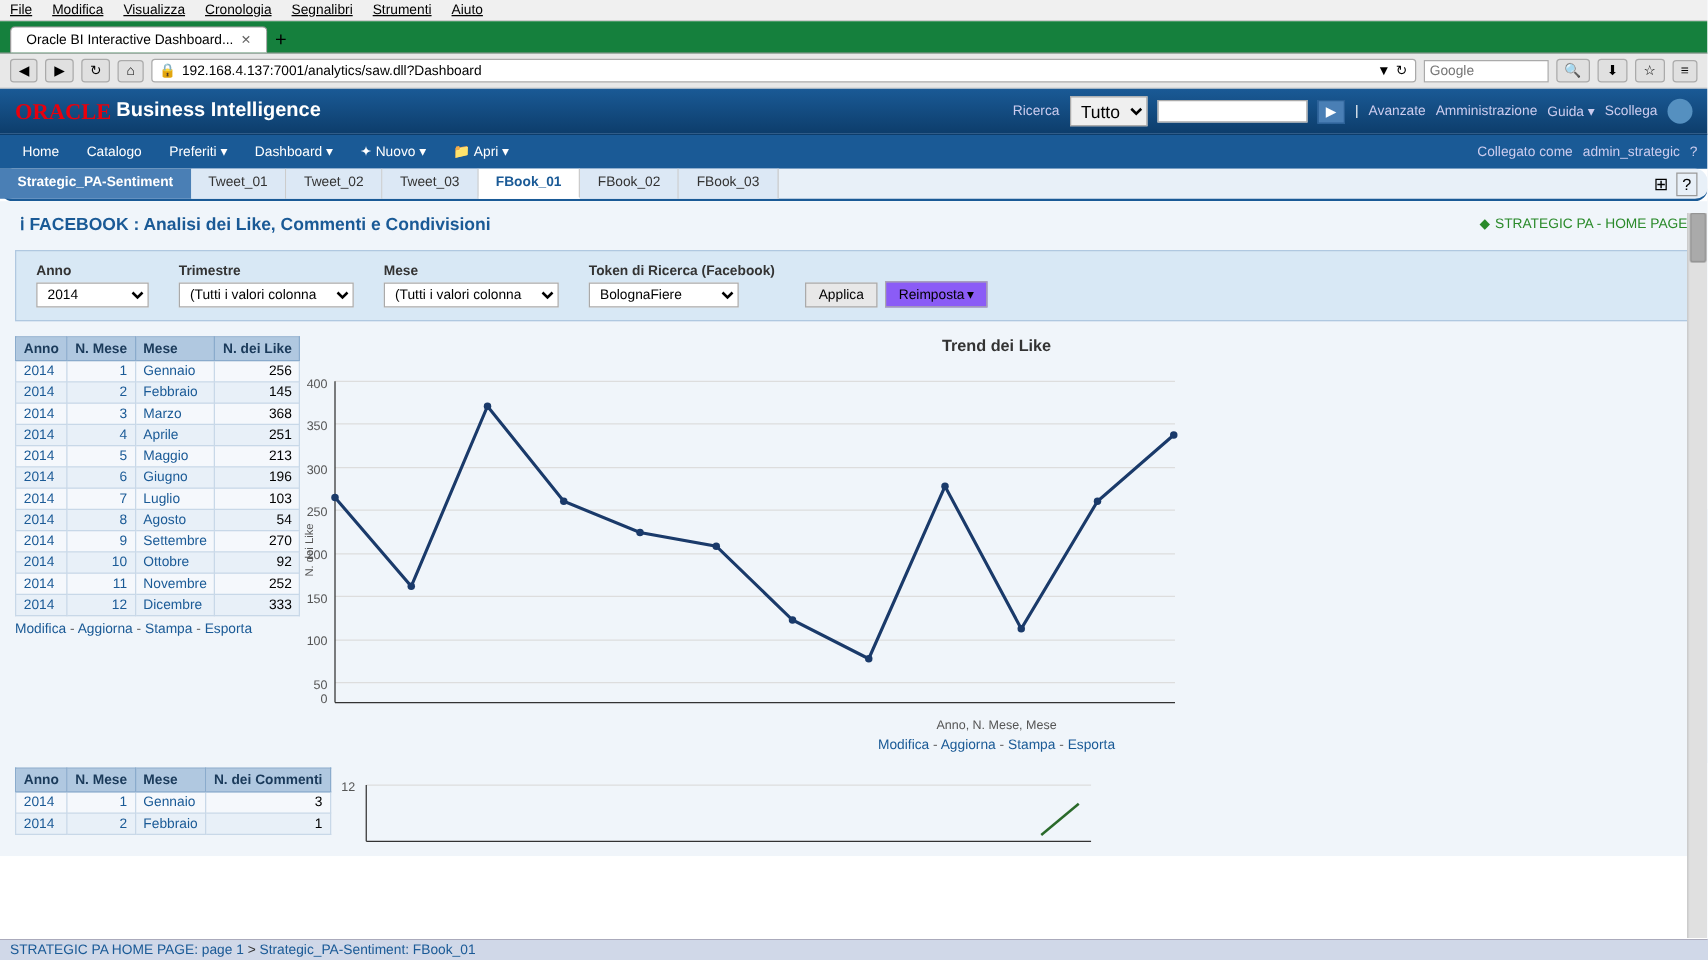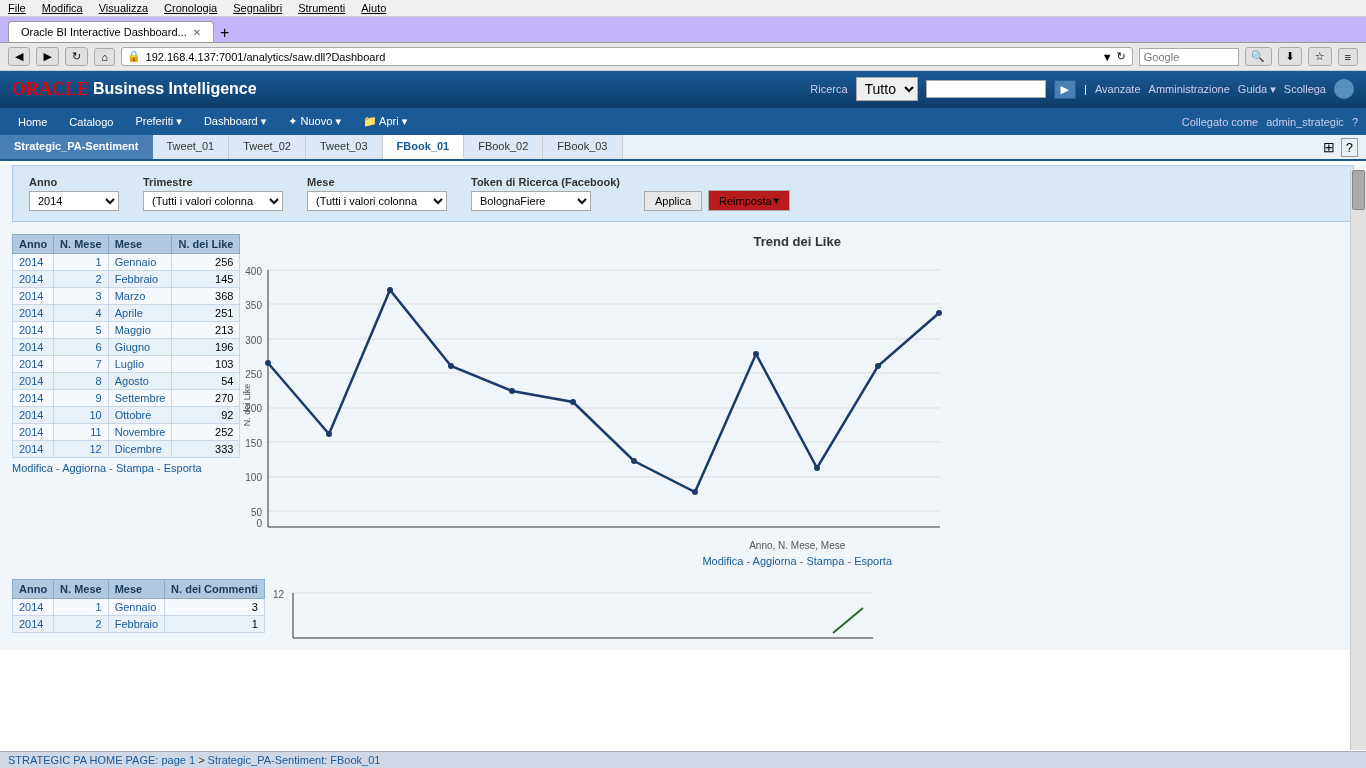--- a/index.html
+++ b/index.html
@@ -3,21 +3,21 @@
   <meta charset="utf-8">
   <style>
     * { box-sizing: border-box; margin: 0; padding: 0; }
     body { font-family: Arial, sans-serif; font-size: 12px; background: #fff; overflow-x: hidden; }
 
     
     .browser-menu { background: #f0f0f0; padding: 2px 8px; font-size: 11px; display: flex; gap: 16px; border-bottom: 1px solid #ccc; }
     .browser-menu span { cursor: pointer; text-decoration: underline; }
 
     .browser-toolbar { background: #e8e8e8; padding: 4px 8px; display: flex; align-items: center; gap: 6px; border-bottom: 1px solid #ccc; }
-    .browser-tab-bar { background: #c4b5fd; padding: 4px 8px 0; display: flex; align-items: flex-end; gap: 2px; border-bottom: 1px solid #999; }
+    .browser-tab-bar { background: #15803d; padding: 4px 8px 0; display: flex; align-items: flex-end; gap: 2px; border-bottom: 1px solid #999; }
     .browser-tab { background: #f5f5f5; border: 1px solid #999; border-bottom: none; padding: 4px 12px; border-radius: 4px 4px 0 0; font-size: 11px; display: flex; align-items: center; gap: 6px; }
     .browser-tab.active { background: #fff; }
     .browser-tab .close-x { cursor: pointer; color: #666; font-size: 10px; }
     .browser-tab-add { background: none; border: none; font-size: 16px; cursor: pointer; padding: 0 4px; }
 
     .address-bar { background: #fff; border: 1px solid #aaa; border-radius: 3px; padding: 2px 6px; font-size: 11px; flex: 1; display: flex; align-items: center; gap: 4px; }
     .address-bar input { border: none; outline: none; flex: 1; font-size: 11px; }
     .nav-btn { background: #e0e0e0; border: 1px solid #aaa; border-radius: 3px; padding: 2px 6px; cursor: pointer; font-size: 11px; }
 
     
@@ -30,21 +30,21 @@
     .search-input { padding: 2px 4px; font-size: 11px; border: 1px solid #aaa; width: 120px; }
     .search-btn { background: #4a7fb5; border: 1px solid #2a5f95; color: #fff; padding: 2px 6px; cursor: pointer; font-size: 11px; }
 
     
     .nav-bar { background: #1a5a96; padding: 4px 8px; display: flex; align-items: center; gap: 2px; border-top: 1px solid #0d3d6b; }
     .nav-item { color: #fff; font-size: 11px; padding: 3px 10px; cursor: pointer; border-radius: 3px; text-decoration: none; display: flex; align-items: center; gap: 2px; text-align: center; }
     .nav-spacer { flex: 1; }
     .nav-right { display: flex; align-items: center; gap: 8px; color: #cce; font-size: 11px; }
 
     
-    .tab-container { background: #e8f0f8; padding: 0; display: flex; align-items: stretch; border-bottom: 2px solid #1a5a96; }
+    .tab-container { background: #e8f0f8; padding: 0; display: flex; align-items: stretch; border-bottom: 2px solid #1a5a96; border-radius: 10px; }
     .dashboard-name-tab { background: #4a7fb5; color: #fff; padding: 5px 14px; font-size: 11px; font-weight: bold; cursor: pointer; }
     .page-tabs { display: flex; }
     .page-tab { padding: 5px 14px; font-size: 11px; cursor: pointer; border-right: 1px solid #ccc; color: #333; background: #dce8f5; }
     .page-tab.active { background: #fff; border-bottom: 2px solid #fff; font-weight: bold; color: #1a5a96; }
     .tab-right { margin-left: auto; display: flex; align-items: center; padding-right: 8px; gap: 6px; }
 
     
     .main-content { background: #f0f5fa; padding: 0; }
 
     
@@ -53,21 +53,21 @@
     .home-link { color: #2a8a2a; font-size: 11px; text-decoration: none; display: flex; align-items: center; gap: 4px; }
     .home-link::before { content: "◆"; color: #2a8a2a; }
 
     
     .filter-bar { background: #d8e8f5; border: 1px solid #b0c8e0; margin: 4px 12px; padding: 10px 16px; display: flex; align-items: flex-end; gap: 24px; }
     .filter-group { display: flex; flex-direction: column; gap: 3px; }
     .filter-label { font-size: 11px; color: #333; font-weight: bold; }
     .filter-select { padding: 2px 4px; font-size: 11px; border: 1px solid #aaa; background: #fff; }
     .filter-actions { display: flex; gap: 6px; align-items: flex-end; }
     .apply-btn { background: #e8e8e8; border: 1px solid #aaa; padding: 3px 10px; cursor: pointer; font-size: 11px; }
-    .reset-btn { background: #b91c1c; border: 1px solid #aaa; padding: 3px 10px; cursor: pointer; font-size: 11px; display: flex; align-items: center; gap: 2px; }
+    .reset-btn { background: #8b5cf6; border: 1px solid #aaa; padding: 3px 10px; cursor: pointer; font-size: 11px; display: flex; align-items: center; gap: 2px; }
 
     
     .content-section { display: flex; gap: 0; padding: 8px 12px; }
 
     
     .data-table-container { min-width: 220px; }
     .data-table { border-collapse: collapse; font-size: 11px; }
     .data-table th { background: #b0c8e0; padding: 3px 6px; border: 1px solid #8aabcc; text-align: left; font-weight: bold; color: #1a3a5a; white-space: nowrap; }
     .data-table td { padding: 2px 6px; border: 1px solid #c8d8e8; white-space: nowrap; }
     .data-table tr:nth-child(even) td { background: #e8f0f8; }
@@ -184,20 +184,27 @@
     <div class="page-tab">FBook_03</div>
   </div>
   <div class="tab-right">
     <span style="font-size:14px;cursor:pointer;">⊞</span>
     <span style="font-size:13px;cursor:pointer;border:1px solid #999;padding:1px 4px;">?</span>
   </div>
 </div>
 
 <div class="main-content">
 
+  <div class="section-header">
+    <div class="section-title">
+      <span>ℹ </span>
+      <a style="color:#1a5a96;text-decoration:none;">FACEBOOK : Analisi dei Like, Commenti e Condivisioni</a>
+    </div>
+    <a class="home-link">STRATEGIC PA - HOME PAGE</a>
+  </div>
 
   <div class="filter-bar">
     <div class="filter-group">
       <label class="filter-label">Anno</label>
       <select class="filter-select" style="width:90px;">
         <option>2014</option>
       </select>
     </div>
     <div class="filter-group">
       <label class="filter-label">Trimestre</label>

